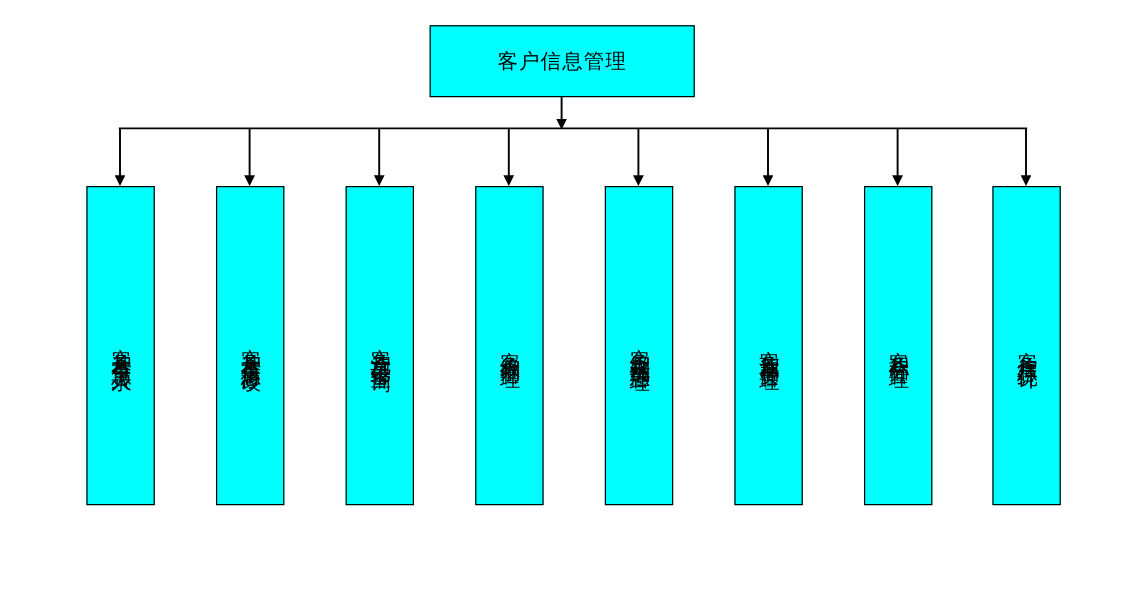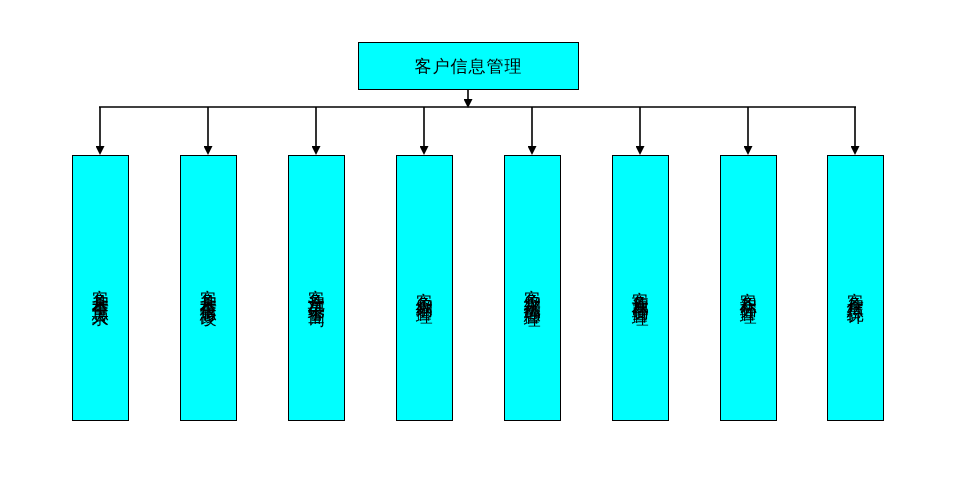--- a/index.html
+++ b/index.html
@@ -24,23 +24,23 @@
     box-sizing: border-box;
     background: #00ffff;
     border: 1.5px solid #000000;
     display: flex;
     align-items: center;
     justify-content: center;
     color: #000000;
   }
   .root-node {
     left: 358px;
-    top: 42px;
+    top: 21px;
     width: 221px;
-    height: 48px;
+    height: 60px;
     font-size: 17px;
     letter-spacing: 1px;
   }
   .leaf-node {
     top: 155px;
     width: 57px;
     height: 266px;
     font-size: 17px;
   }
   .leaf-label {

